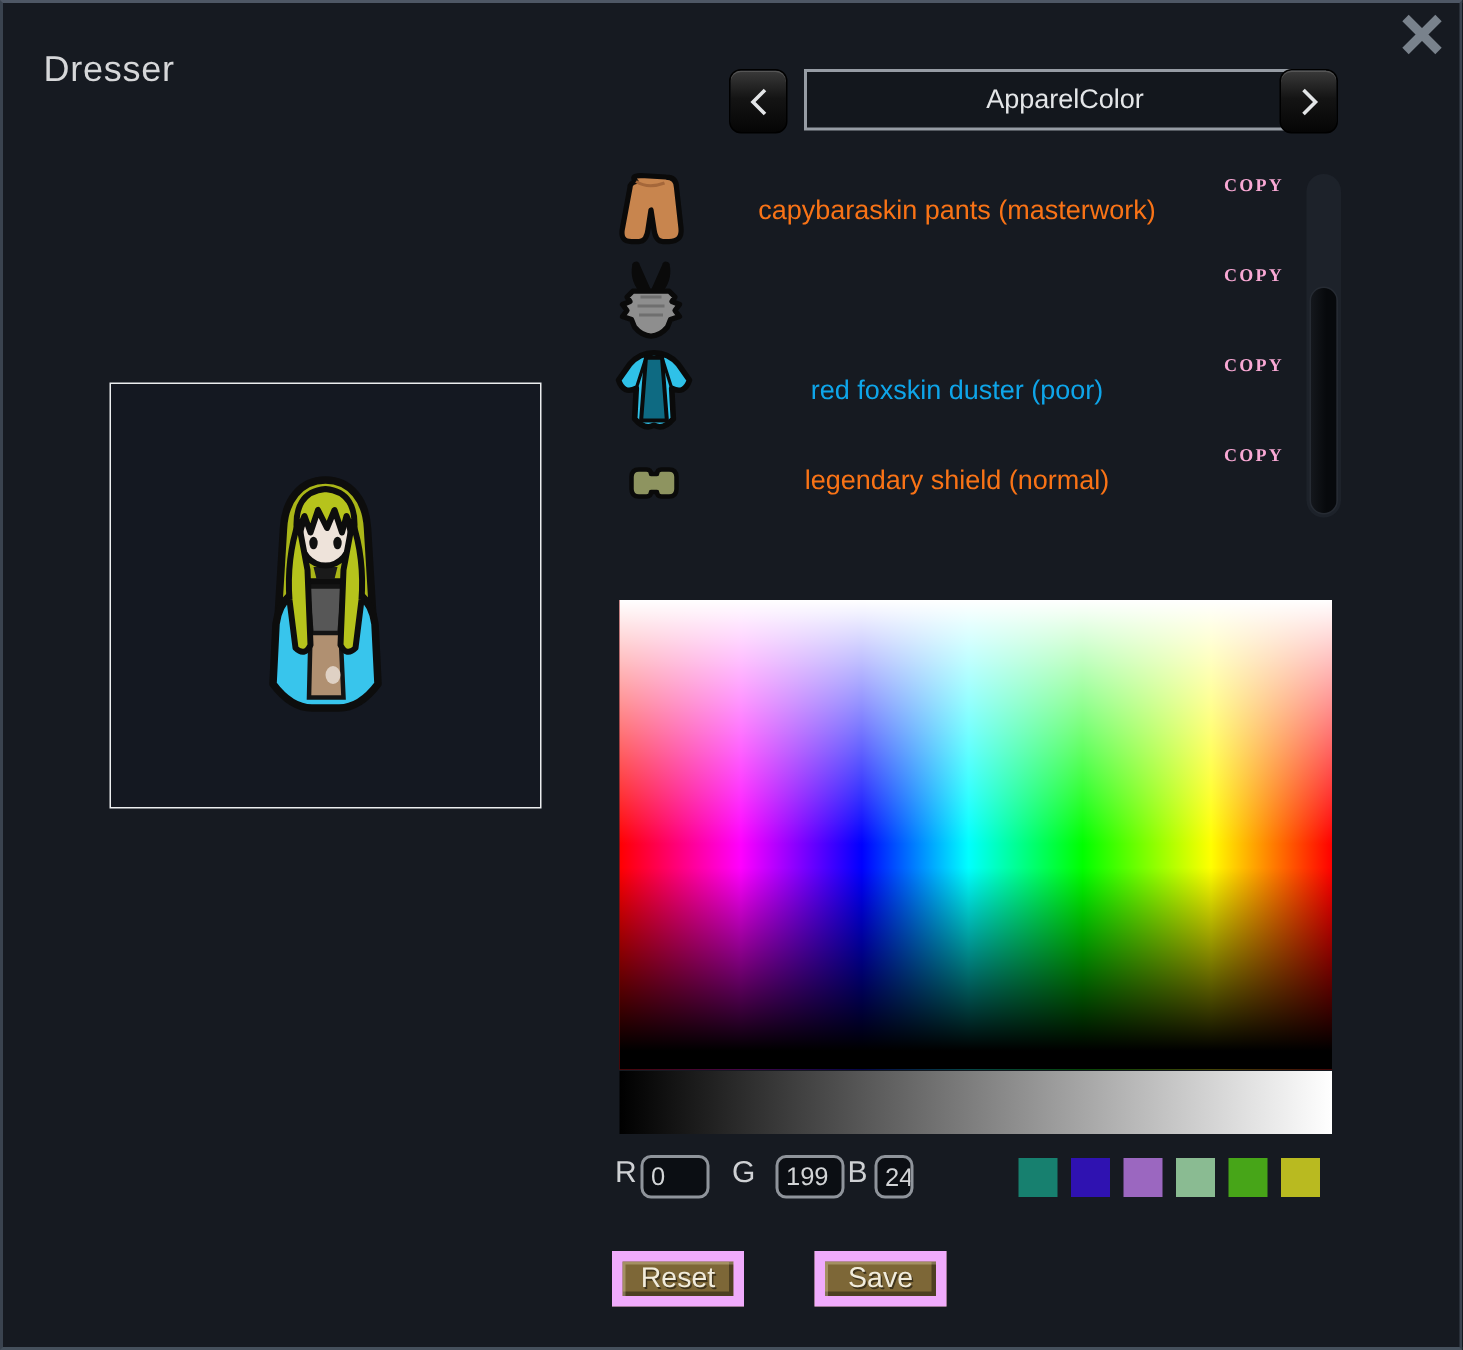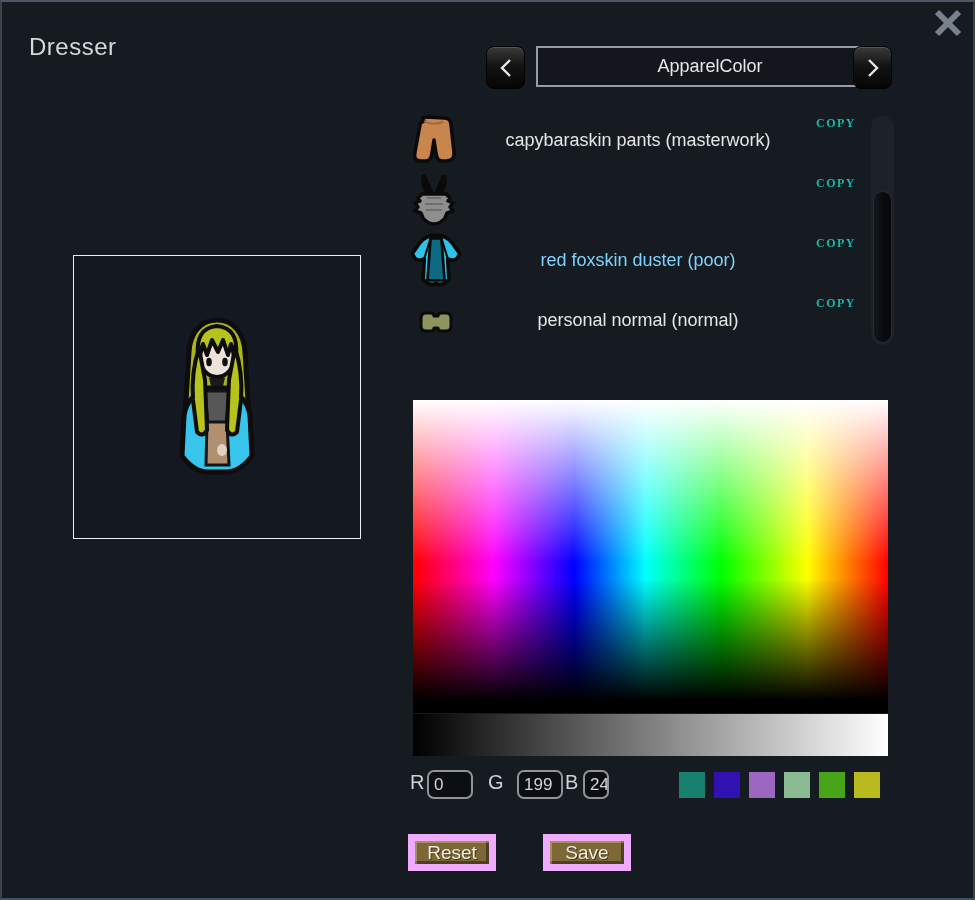--- a/index.html
+++ b/index.html
@@ -30,27 +30,27 @@
     border:2px solid #969ca4;background:#13171d;
     display:flex;align-items:center;justify-content:center;
     color:#e4e6e8;font-size:18px;
   }
   
   .list-row{left:405px;width:450px;height:60px;}
   .row-icon{position:absolute;left:0;top:0;}
   .row-label{
     position:absolute;left:55px;top:0;width:352px;height:56px;
     display:flex;align-items:center;justify-content:center;
-    font-size:18px;color:#e5e5e5;
-  }
-  .list-row.selected .row-label{color:#7dd3fc;}
+    font-size:18px;color:#f97316;
+  }
+  .list-row.selected .row-label{color:#0ea5e9;}
   .copy-btn{
     position:absolute;left:409px;top:4px;
     font-family:"Liberation Serif",serif;font-weight:bold;
-    font-size:12px;letter-spacing:1.5px;color:#14b8a6;cursor:pointer;
+    font-size:12px;letter-spacing:1.5px;color:#f9a8d4;cursor:pointer;
   }
   
   #scroll-track{
     left:869px;top:114px;width:23px;height:229px;border-radius:12px;
     background:#1d222a;
   }
   #scroll-thumb{
     position:absolute;left:2px;top:75px;width:19px;height:152px;border-radius:10px;
     background:linear-gradient(90deg,#14171c,#07090c 60%);
     border:1px solid #262b33;box-sizing:border-box;cursor:pointer;
@@ -146,21 +146,21 @@
       <path d="M22 6 L16 25 M32 6 L38 25" stroke="#0a0a0a" stroke-width="2" fill="none"></path>
     </svg>
     <div class="row-label">red foxskin duster (poor)</div>
     <div class="copy-btn">COPY</div>
   </div>
 
   <div class="abs list-row" style="top:290px;height:50px;">
     <svg class="row-icon" style="left:7px;top:14px;" width="44" height="32" viewBox="0 0 44 32">
       <path d="M7 12 Q7 7 12 7 L17 7 Q20 7 20 10 L24 10 Q24 7 27 7 L32 7 Q37 7 37 12 L37 20 Q37 25 32 25 L27 25 Q24 25 24 22 L20 22 Q20 25 17 25 L12 25 Q7 25 7 20 Z" fill="#8e9460" stroke="#0a0a0a" stroke-width="3" stroke-linejoin="round"></path>
     </svg>
-    <div class="row-label">personal normal (normal)</div>
+    <div class="row-label">legendary shield (normal)</div>
     <div class="copy-btn">COPY</div>
   </div>
 
   <div id="scroll-track" class="abs">
     <div id="scroll-thumb"></div>
   </div>
 
   <div id="preview-box" class="abs">
     <svg id="pawn" width="110" height="180" viewBox="0 0 110 180">
 

